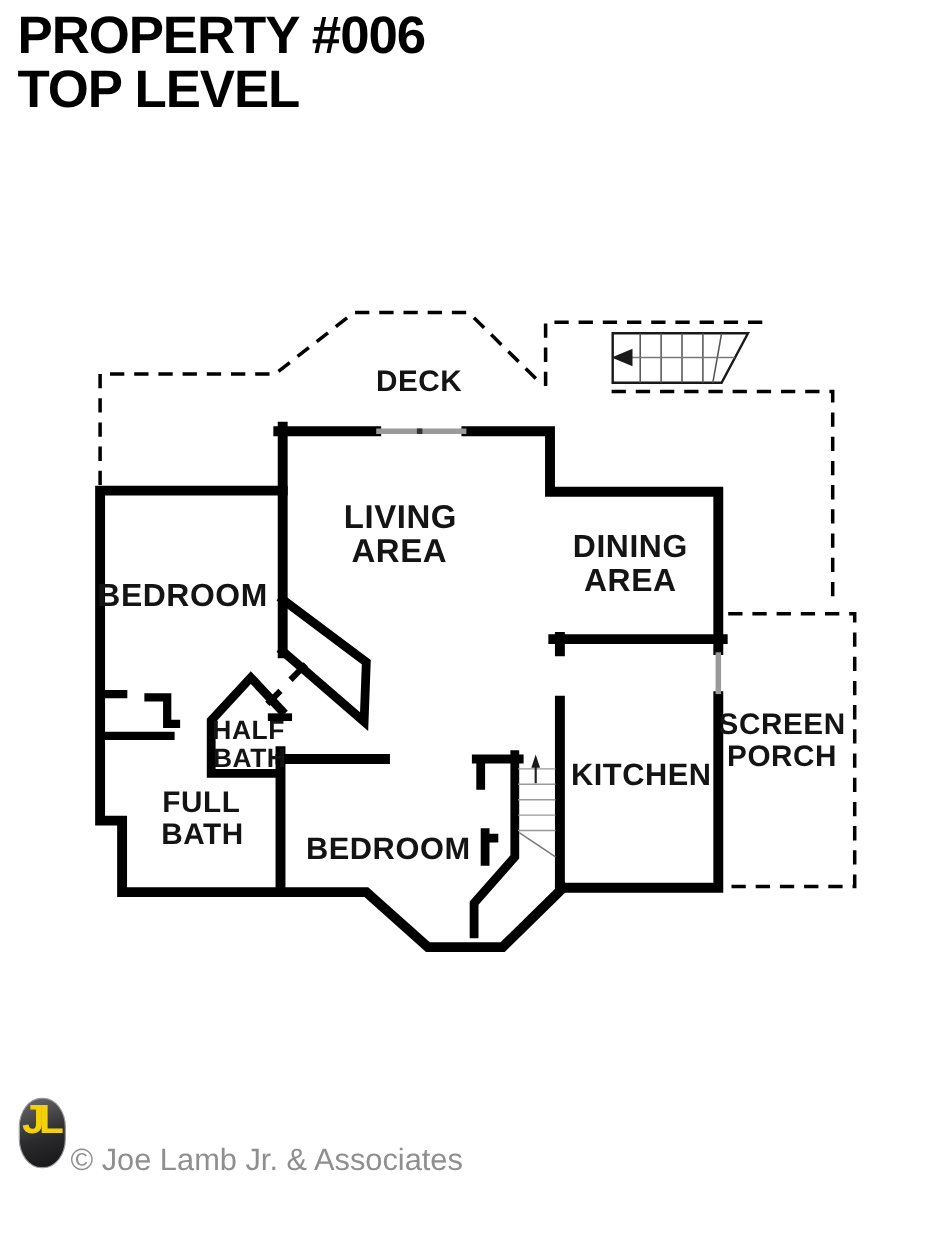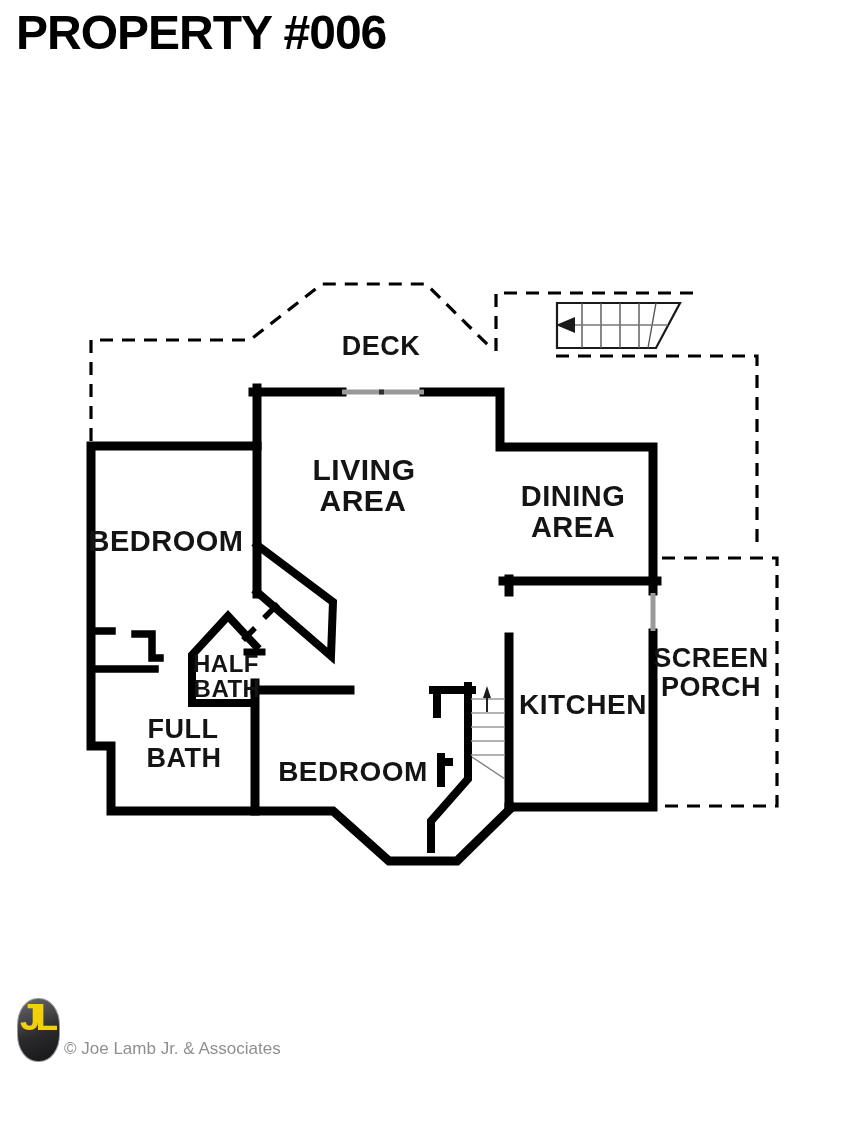--- a/index.html
+++ b/index.html
@@ -12,29 +12,30 @@
   .plan text{font-family:"Liberation Sans",sans-serif;font-weight:600;fill:#141414;letter-spacing:0.5px;}
   .footer{position:absolute;left:17px;top:998px;height:66px;}
   .logo-badge{position:absolute;left:0;top:0;width:41px;height:62px;
               border-radius:48% / 42%;
               background:linear-gradient(160deg,#6a6a6e 0%,#2b2b2d 55%,#151517 100%);
               border:1px solid #9a9a9a;
               display:flex;align-items:flex-start;justify-content:center;}
   .logo-monogram{color:#f3d10a;font-weight:700;font-size:37px;letter-spacing:-5px;
                  transform:translateX(-2px);line-height:1;}
   .copyright{position:absolute;left:47px;top:41px;white-space:nowrap;
-             font-size:17px;color:#8f8f8f;letter-spacing:0px;}
+             font-size:28px;color:#8f8f8f;letter-spacing:0px;}
 </style>
 </head>
 <body>
 
 <div class="page">
 
   <div class="title-block">
     <div class="title-line">PROPERTY #006</div>
+    <div class="title-line">TOP LEVEL</div>
   </div>
 
   <svg class="plan" width="864" height="1135" viewBox="0 0 864 1135">
 
     <g fill="none" stroke-width="3.2" stroke-dasharray="13 9" stroke="#000000">
       <path d="M91,441 L91,340 L250,340 L322,284 L426,284 L491,348"></path>
       <path d="M496,351 L496,293 L693,293"></path>
       <path d="M556,356 L757,356 L757,550"></path>
       <path d="M662,558 L777,558 L777,806 L661,806"></path>
     </g>

